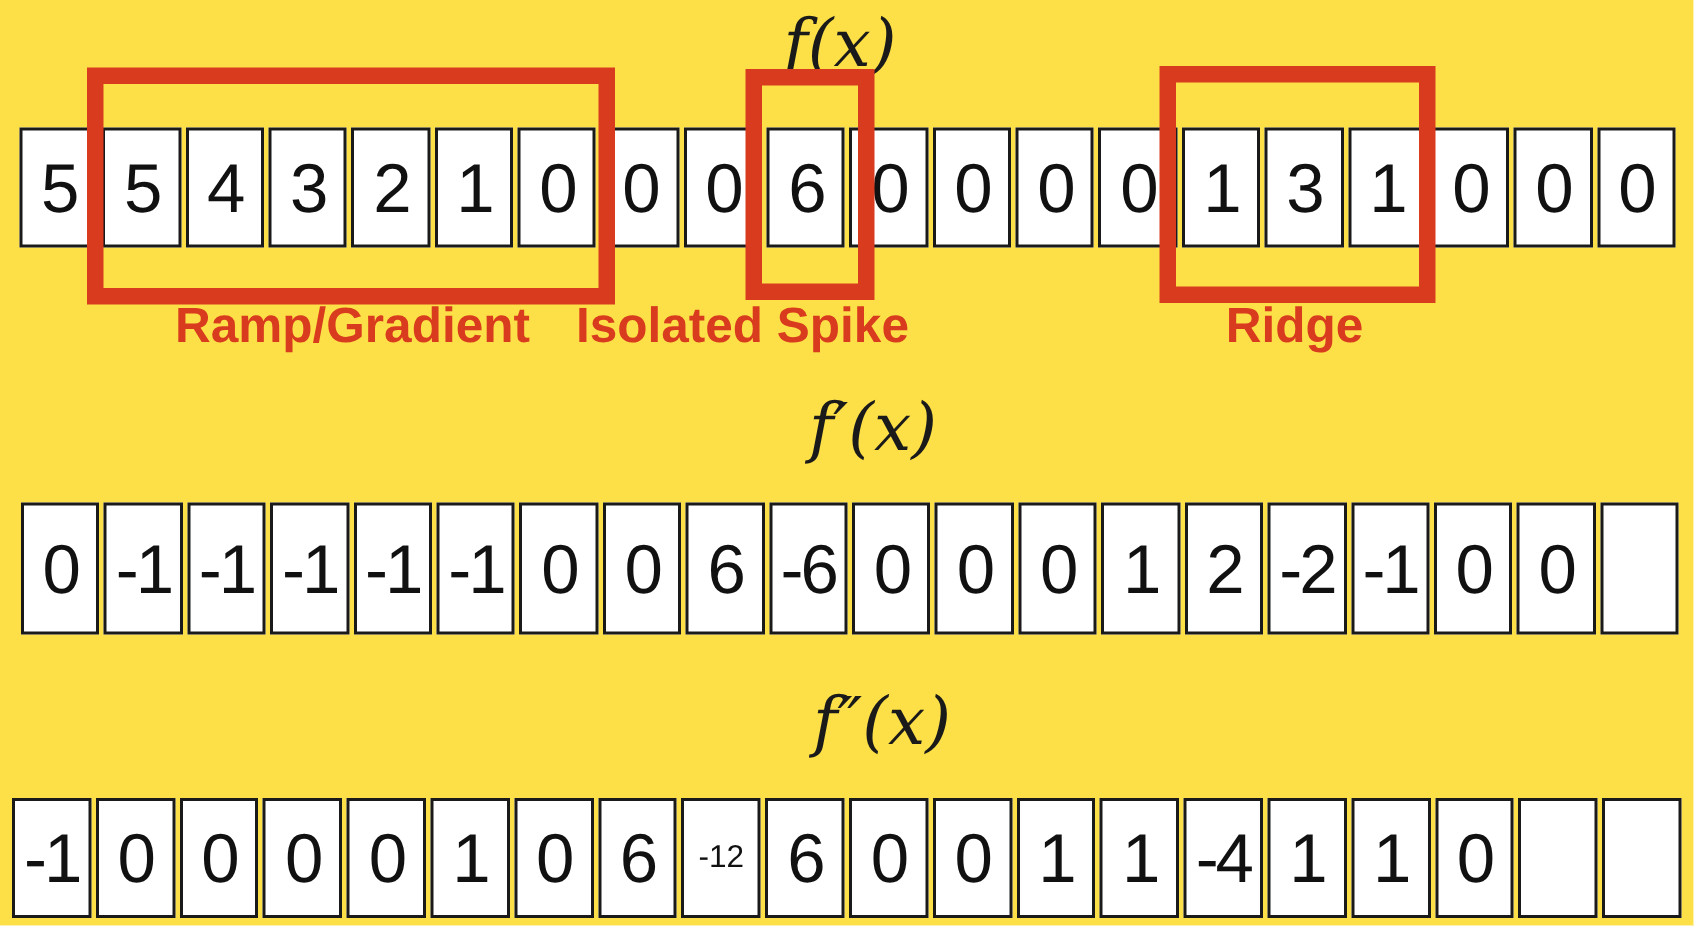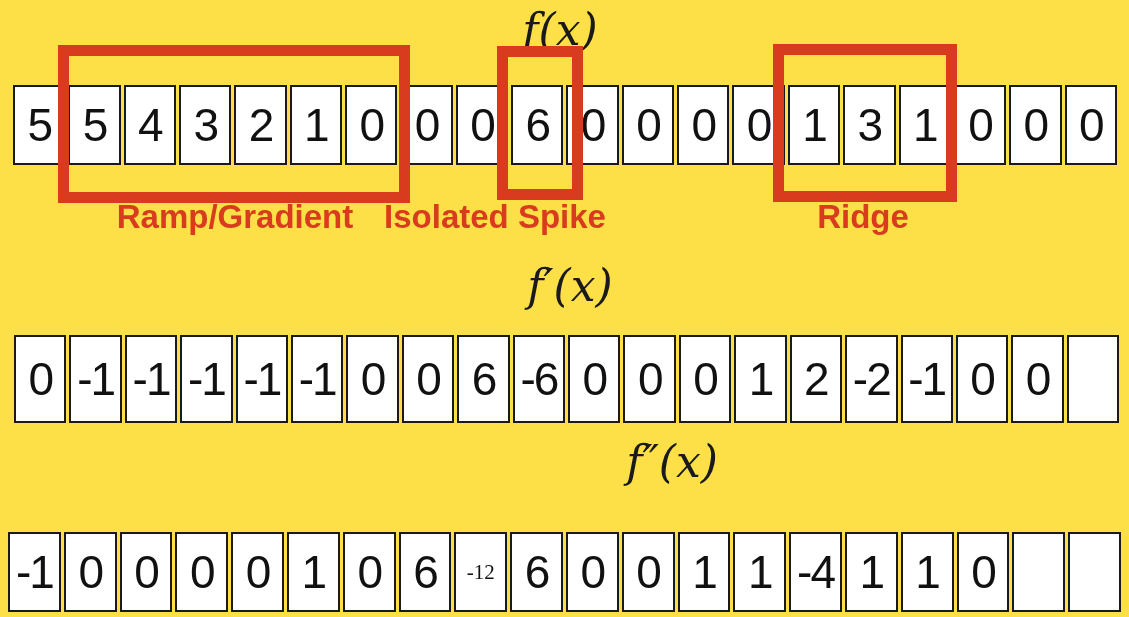--- a/index.html
+++ b/index.html
@@ -31,21 +31,21 @@
     border: 2.5px solid #1a1a1a;
     background: #ffffff;
     display: flex;
     align-items: center;
     justify-content: center;
     font-size: 46px;
     color: #111111;
     letter-spacing: -2px;
     min-width: 0;
   }
-  .cell.small { font-size: 21px; letter-spacing: 0; font-family: Liberation Serif, serif; }
+  .cell.small { font-size: 21px; letter-spacing: 0; }
   .ann-box {
     position: absolute;
     border: 11px solid var(--red, #D93B1E);
     background: transparent;
     pointer-events: none;
     z-index: 5;
   }
   .ann-label {
     position: absolute;
     color: var(--red, #D93B1E);
@@ -58,23 +58,23 @@
   }
   
   #f-label      { left: 430px; top: 4px; }
   #row-f        { left: 13px;  top: 85px;  width: 1104px; height: 80px; }
   #ramp-box     { left: 58px;  top: 45px;  width: 330px;  height: 136px; }
   #spike-box    { left: 497px; top: 46px;  width: 64px;   height: 132px; }
   #ridge-box    { left: 773px; top: 44px;  width: 162px;  height: 136px; }
   #ramp-label   { left: 75px;  top: 198px; }
   #spike-label  { left: 335px; top: 198px; }
   #ridge-label  { left: 703px; top: 198px; }
-  #fp-label     { left: 440px; top: 260px; }
+  #fp-label     { left: 452px; top: 260px; }
   #row-fp       { left: 14px;  top: 335px; width: 1105px; height: 88px; }
-  #fpp-label    { left: 458px; top: 436px; text-align: right; }
+  #fpp-label    { left: 458px; top: 456px; }
   #row-fpp      { left: 8px;   top: 532px; width: 1113px; height: 80px; }
 </style>
 </head>
 <body>
 
 <div id="stage">
 
   <div id="f-label" class="math-label">f(x)</div>
 
   <div id="row-f" class="cell-row">

